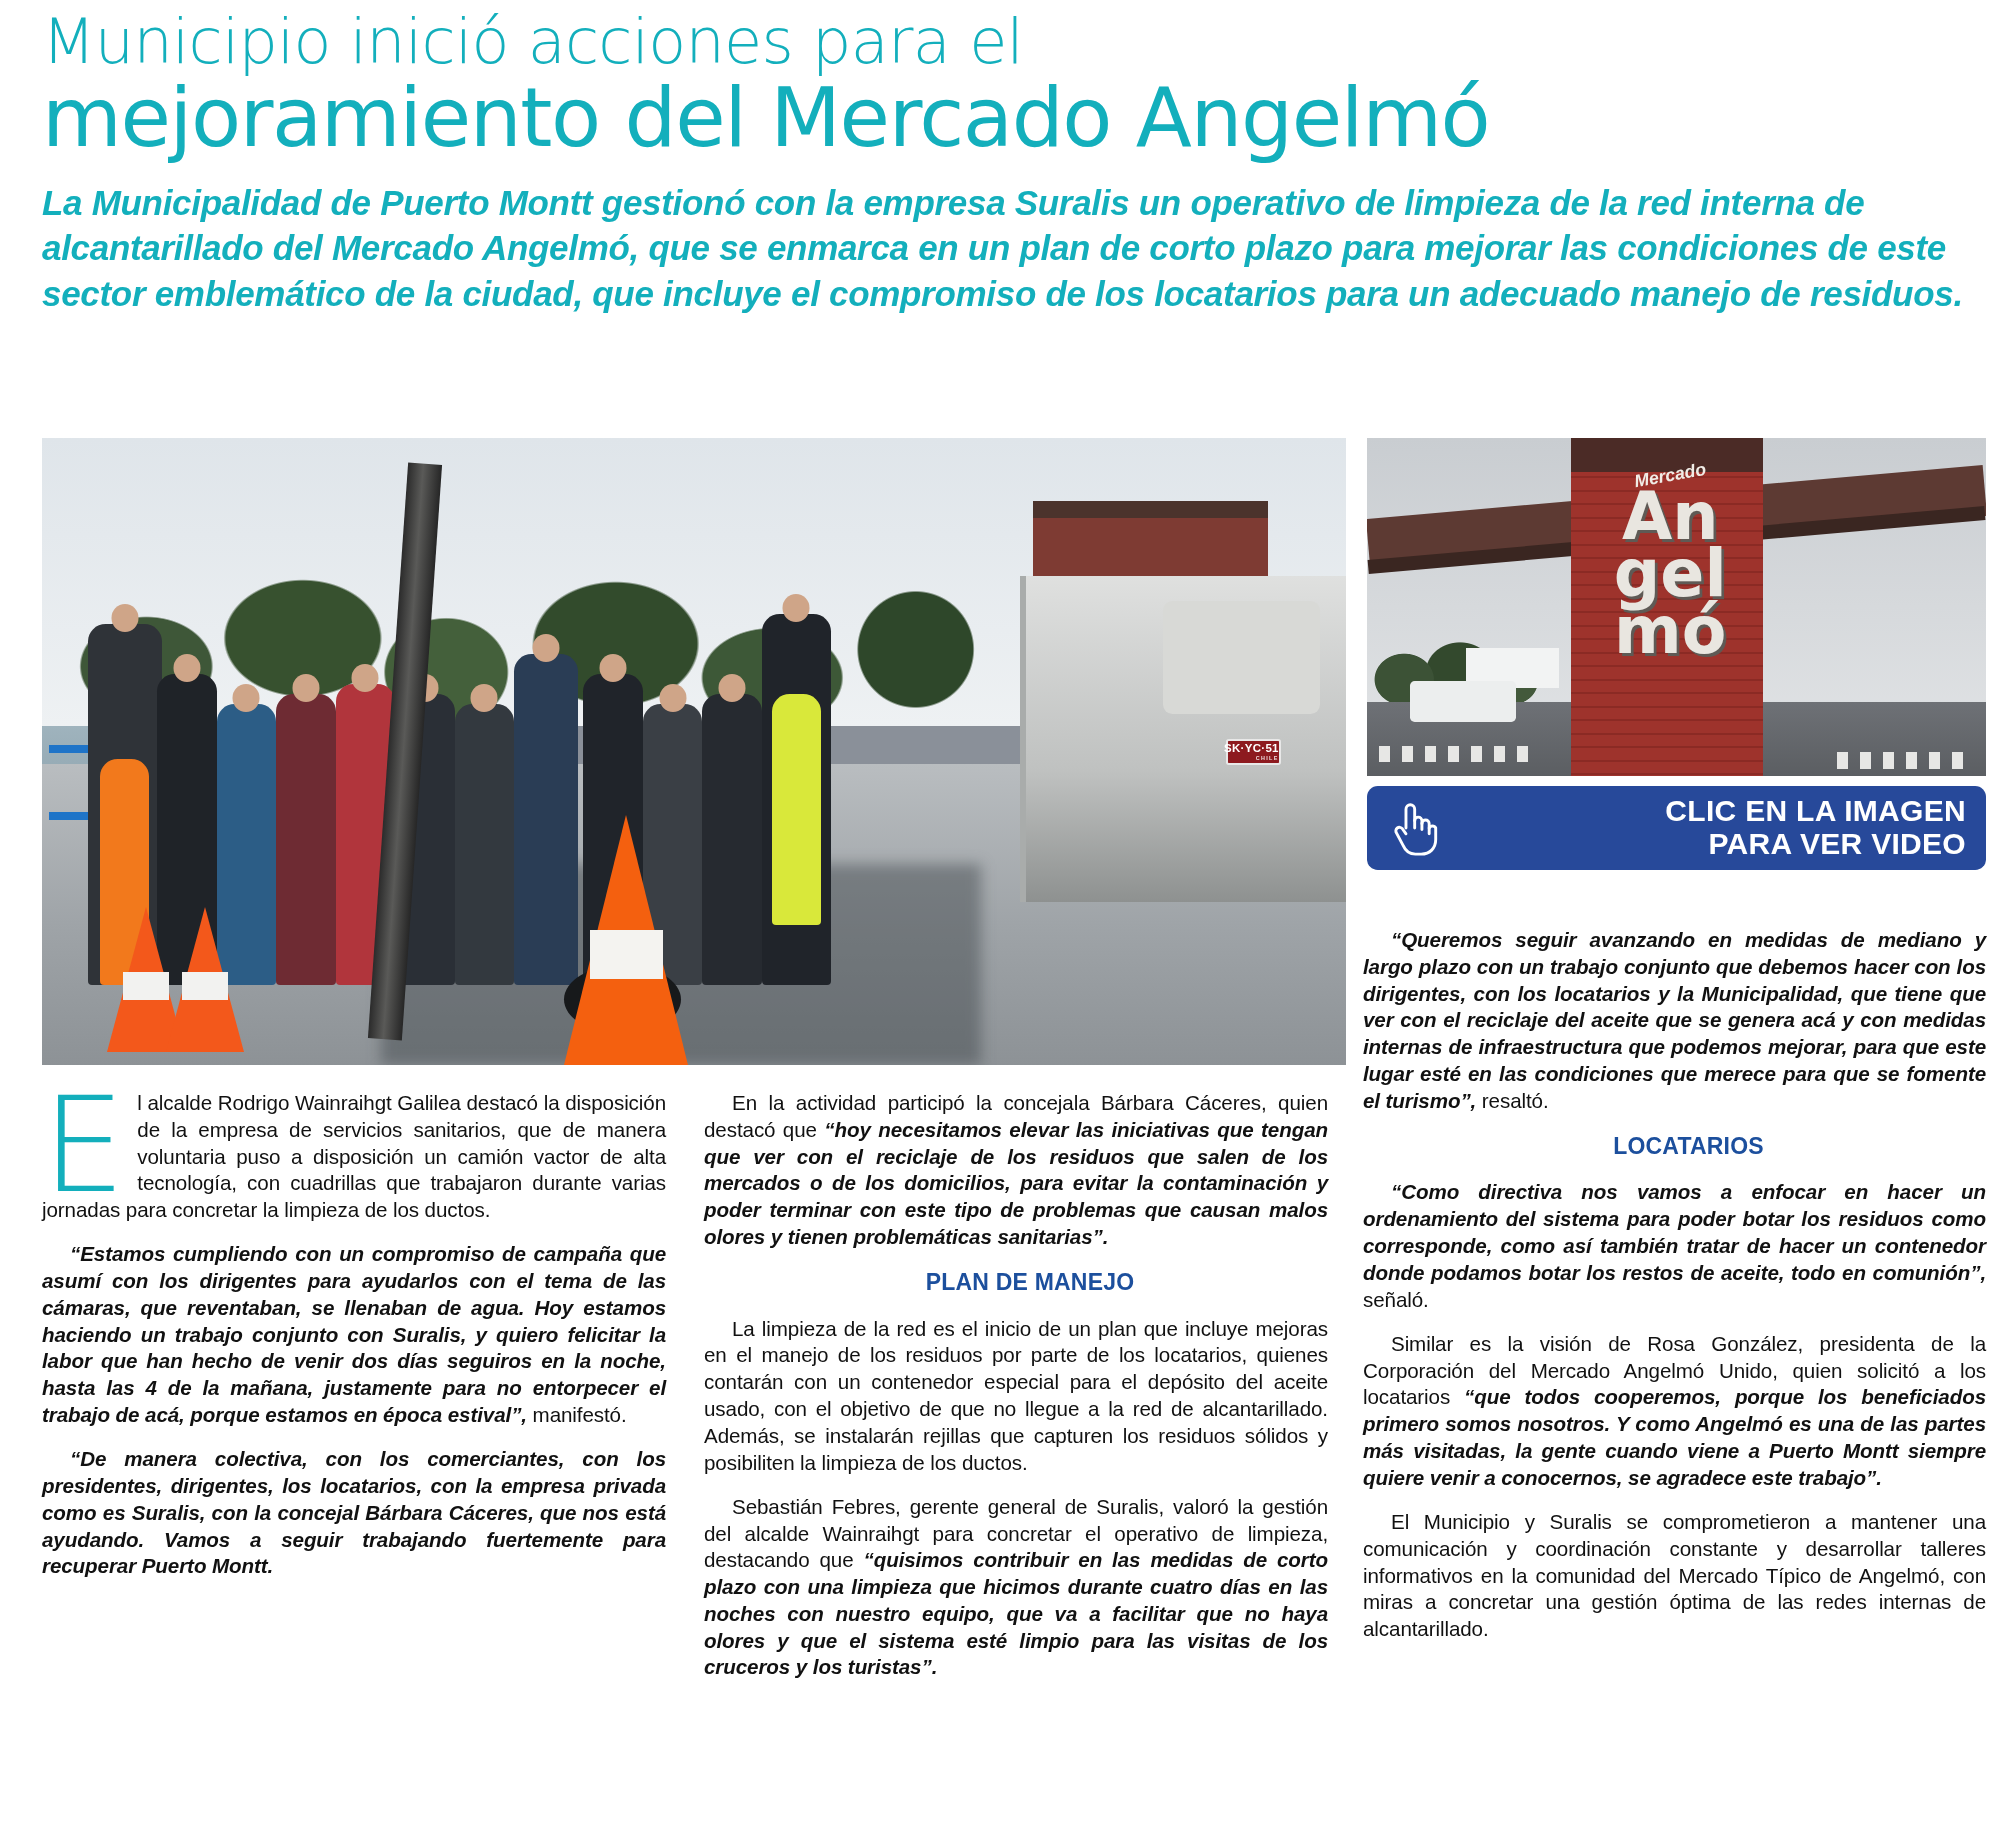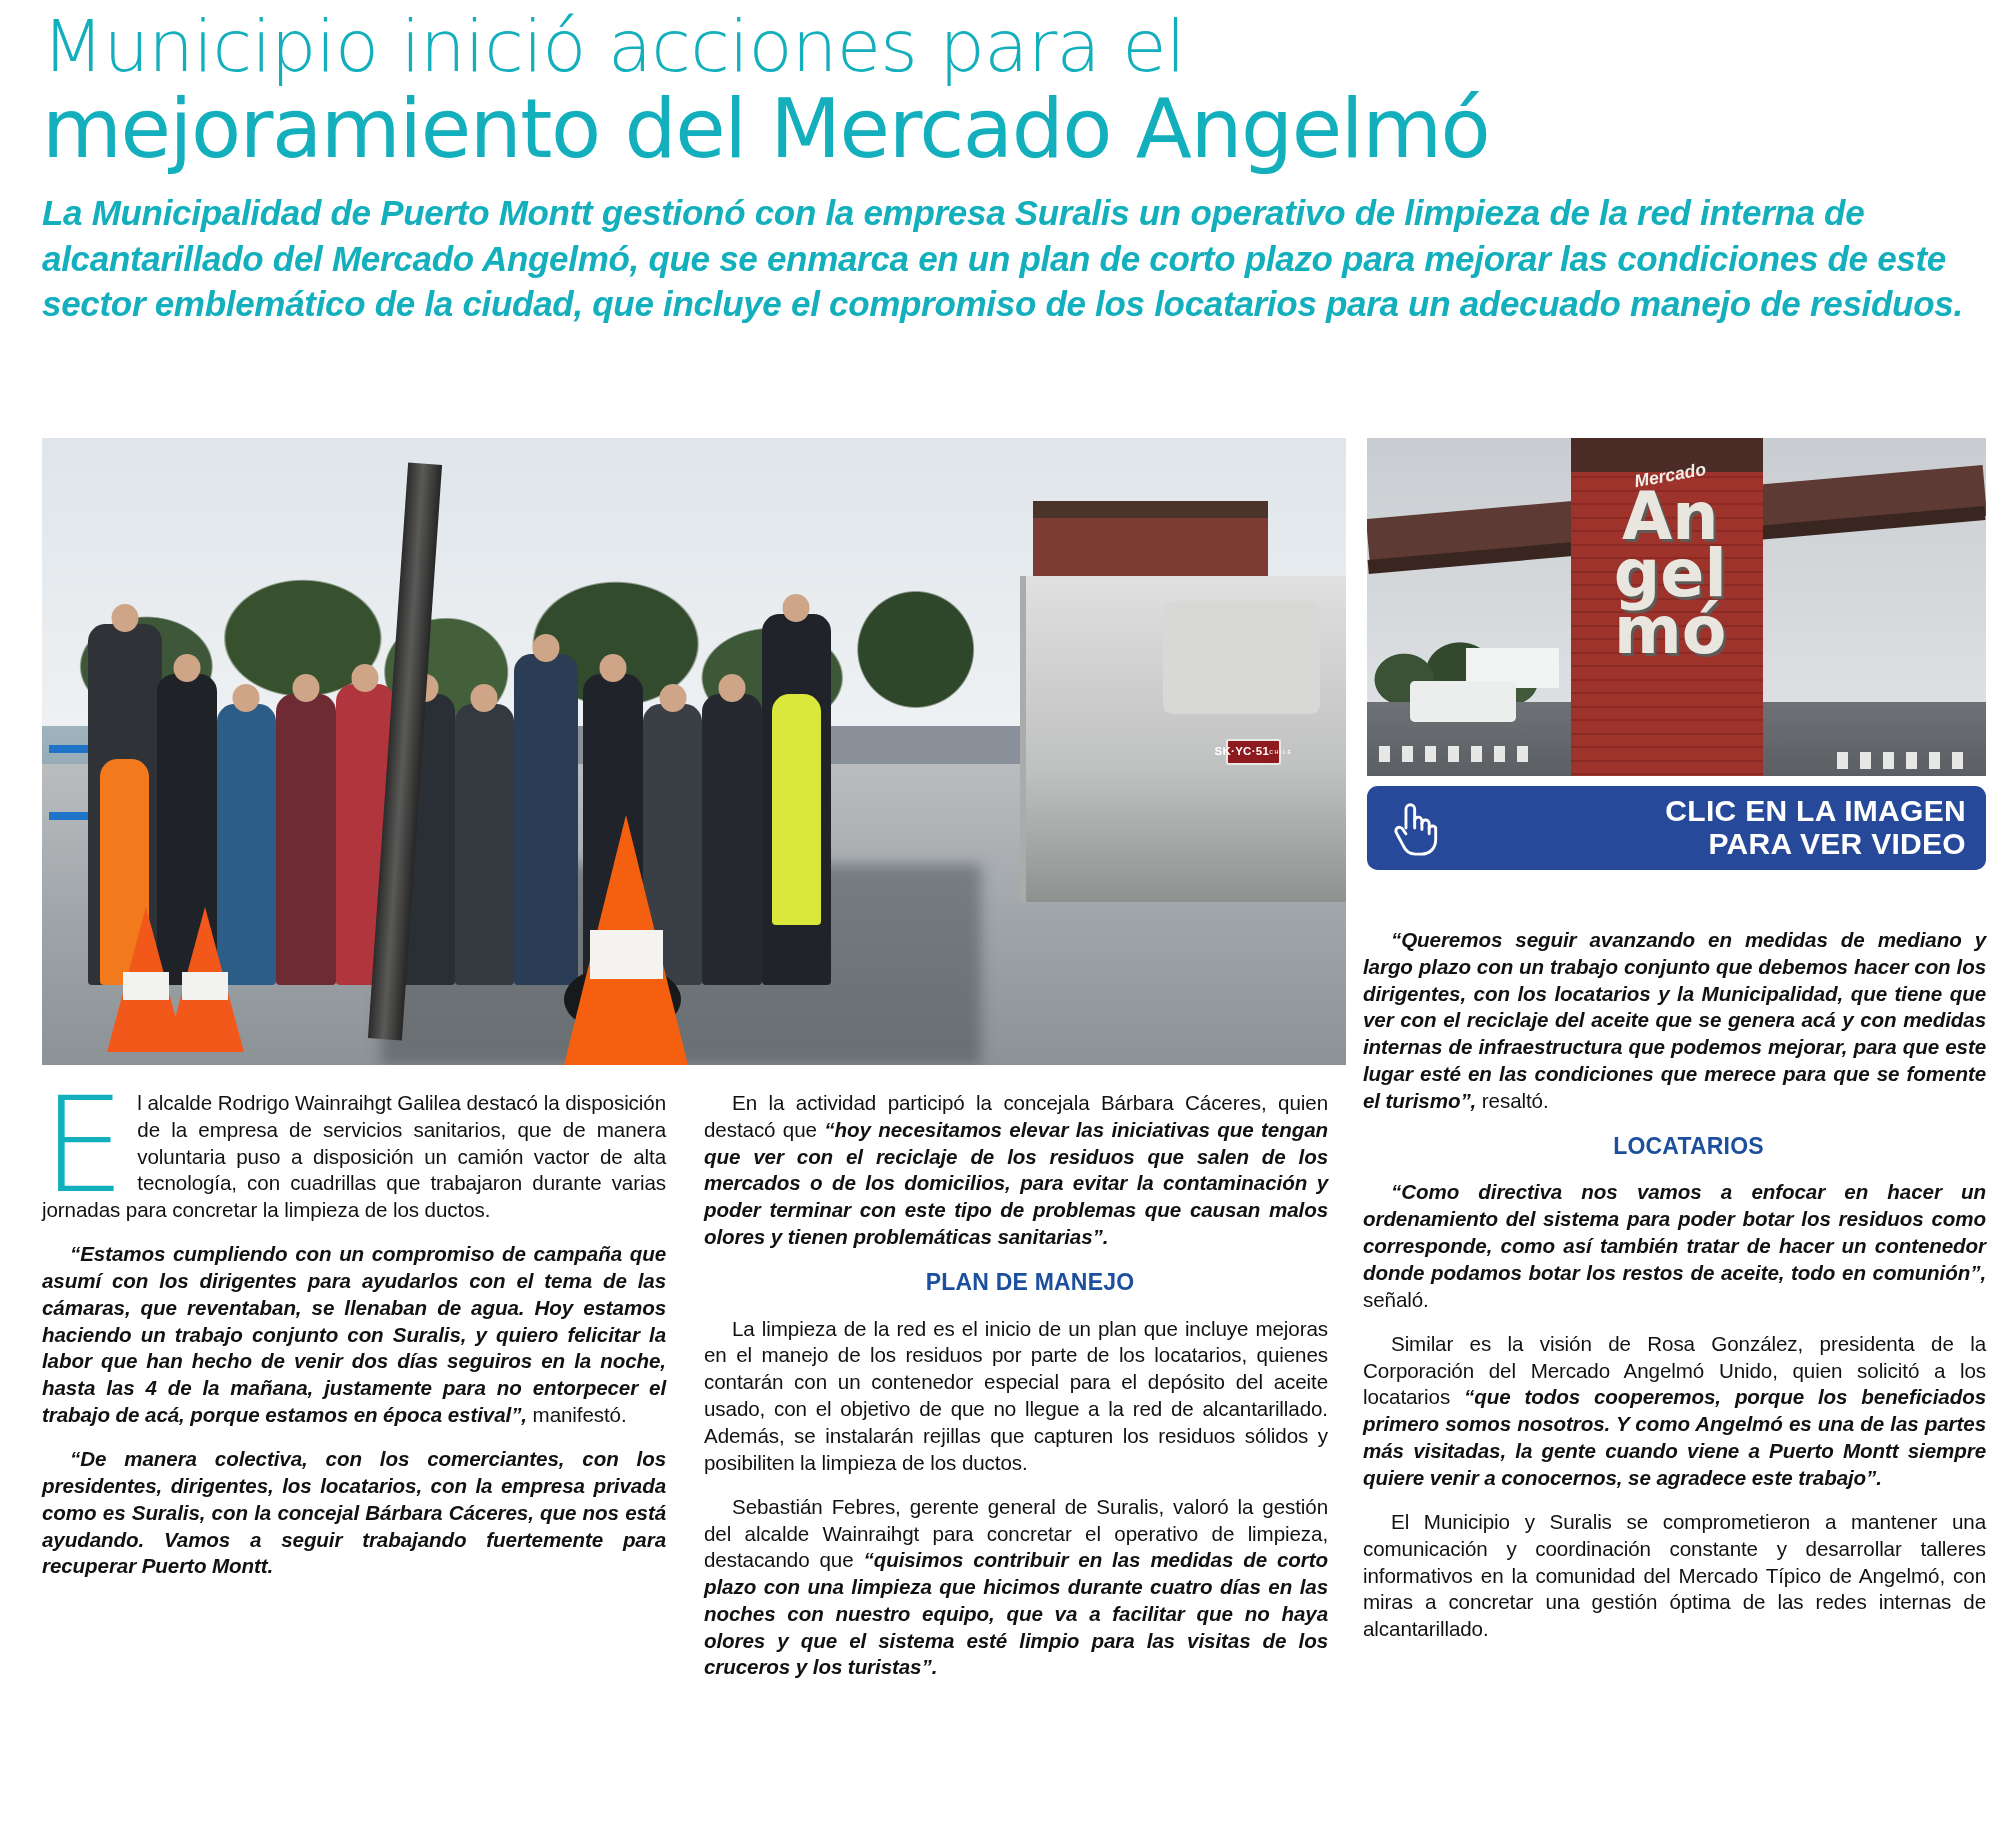--- a/index.html
+++ b/index.html
@@ -6,21 +6,21 @@
   html, body { background: #ffffff; }
   body {
     width: 2005px; height: 1840px;
     font-family: "Liberation Sans", sans-serif;
     position: relative; overflow: hidden;
   }
 
   
   .headline-wrap { position: absolute; left: 42px; top: 9.5px; width: 1945px; }
   .hl-line1 {
-    color: #13AFBC; font-size: 72px; line-height: 1.02;
+    color: #13AFBC; font-size: 62px; line-height: 1.02;
     font-weight: 300; letter-spacing: -0.7px;
     font-family: "DejaVu Sans", sans-serif;
     font-stretch: condensed;
   }
   .hl-line2 {
     color: #13AFBC; font-size: 82px; line-height: 1.06;
     font-weight: 400; letter-spacing: -1.4px; margin-top: 2.7px;
     font-family: "DejaVu Sans", sans-serif;
   }
   .lead {
@@ -73,21 +73,21 @@
     position:absolute; right:-1%; top:22%; width:26%; height:52%;
     background: linear-gradient(#dfe0df,#bfc1c0 60%,#8e9190);
     border-left: 6.8px solid #a9acab;
   }
   .truck-tank { position:absolute; right:2%; top:26%; width:12%; height:18%;
                 background:#d8d9d6; border-radius:9.5px; }
   .plate {
     position:absolute; right:5.0%; top:48%; width:4.2%; height:4.2%;
     background:#8d1a1f; border:2px solid #e8e8e8; border-radius:2.7px;
     color:#fff; font-size:11.5px; font-weight:bold; letter-spacing:0.3px;
-    display:flex; flex-direction:row; align-items:center; justify-content:center;
+    display:flex; flex-direction:column; align-items:flex-end; justify-content:center;
     font-family:"Liberation Sans", sans-serif; line-height:1;
   }
   .plate small { font-size:5.4px; letter-spacing:1.4px; opacity:.85; margin-top:1.4px; }
   .crowd { position:absolute; left:2%; top:12%; width:76%; height:80%; }
   .person { position:absolute; bottom:6%; border-radius:17.6px 17.6px 4px 4px; }
   .head { position:absolute; top:-20px; left:50%; transform:translateX(-50%);
           width:27px; height:28px; border-radius:50%; background:#cfa588; }
   .cone {
     position:absolute; width:0; height:0; bottom:2%;
     border-left: 39px solid transparent; border-right: 39px solid transparent;

